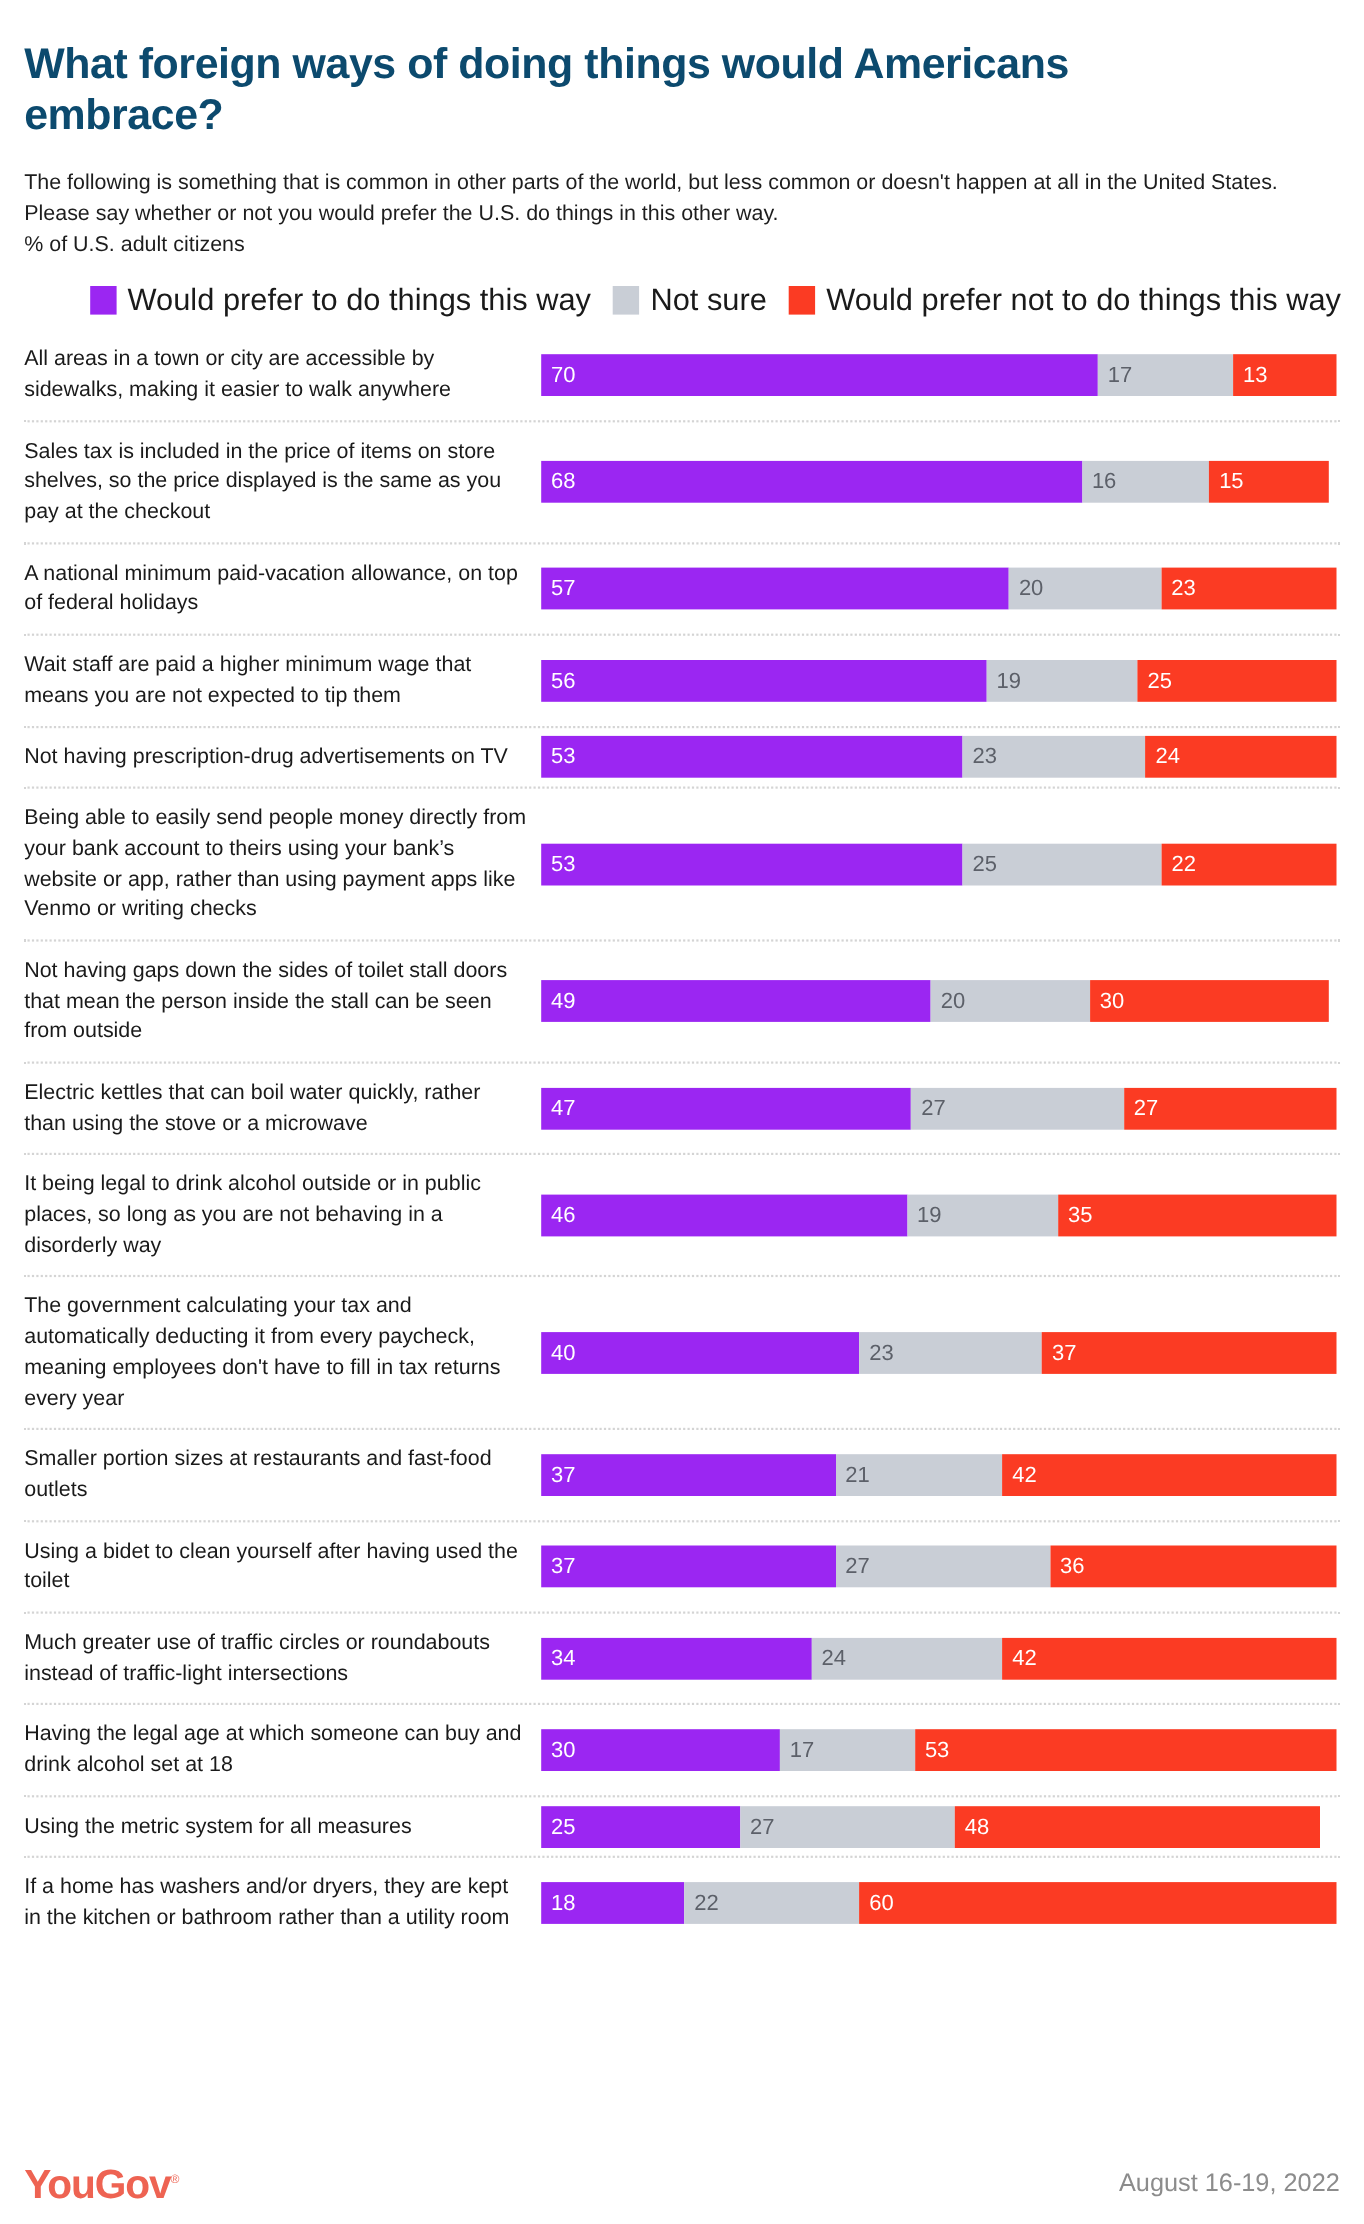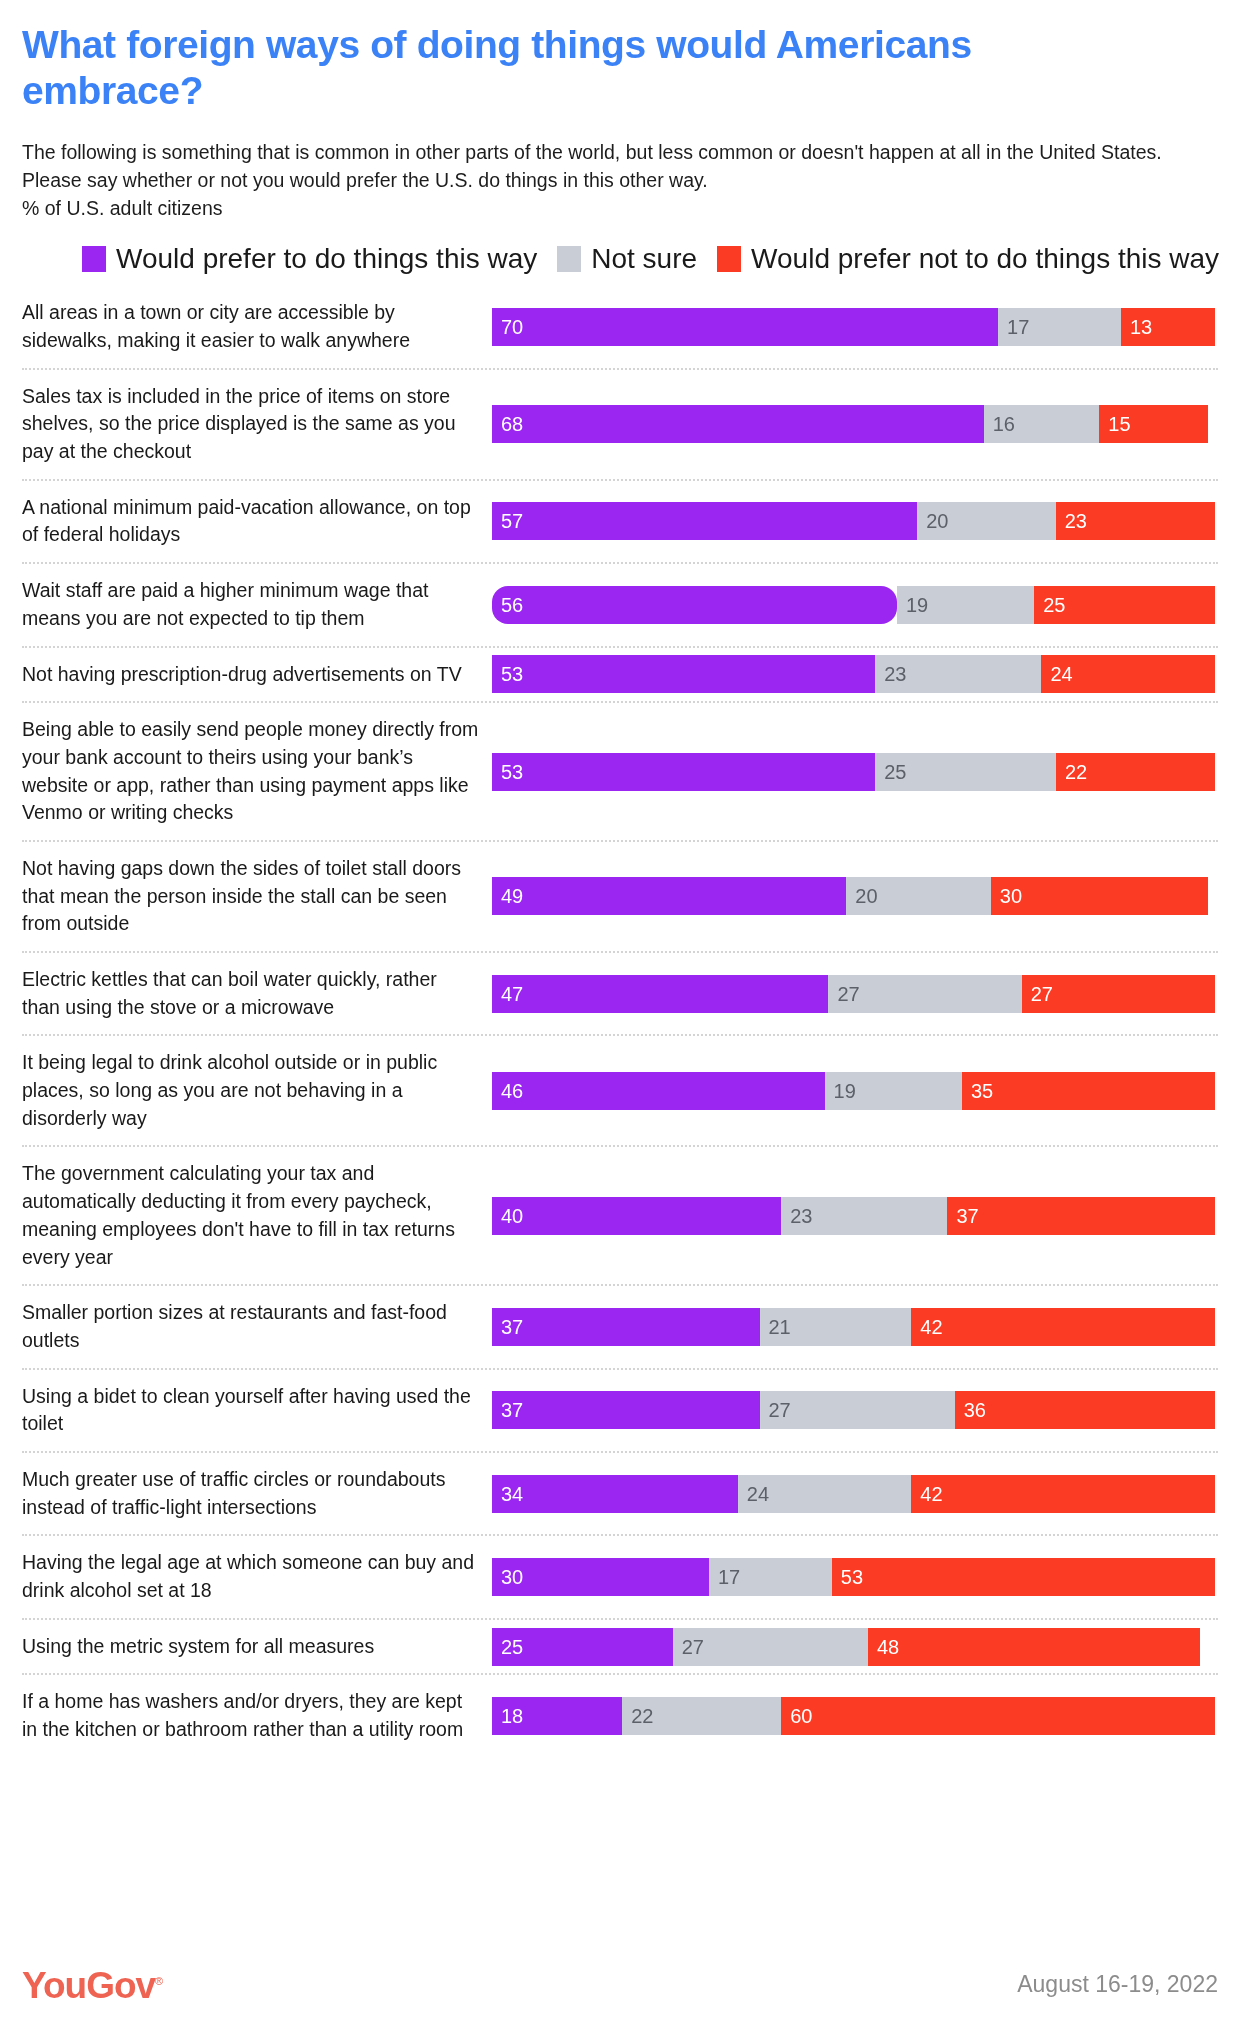--- a/index.html
+++ b/index.html
@@ -17,22 +17,22 @@
     position: relative;
     padding: 0 22px;
   }
 
   
   .title {
     font-size: 39px;
     font-weight: bold;
     line-height: 1.17;
     letter-spacing: -0.4px;
-    color: #3b82f6;
-    padding-top: 22px;
+    color: #0c4a6e;
+    padding-top: 36px;
     max-width: 1140px;
   }
   .subtitle {
     font-size: 19.5px;
     line-height: 1.42;
     color: #1d1d1d;
     margin-top: 26px;
     max-width: 1200px;
   }
   .units {
@@ -217,21 +217,21 @@
             <div class="seg nopref" style="width: 166.29px;">
               <span class="seg-val">23</span>
             </div>
           </div>
         </div>
       </div>
       <div class="row">
         <div class="row-label">Wait staff are paid a higher minimum wage that means you are not expected to tip them</div>
         <div class="row-bars-wrap">
           <div class="bar-track">
-            <div class="seg pref" style="width: 404.88px; border-radius: 16px;">
+            <div class="seg pref" style="width: 404.88px;">
               <span class="seg-val">56</span>
             </div>
             <div class="seg notsure" style="width: 137.37px;">
               <span class="seg-val">19</span>
             </div>
             <div class="seg nopref" style="width: 180.75px;">
               <span class="seg-val">25</span>
             </div>
           </div>
         </div>

